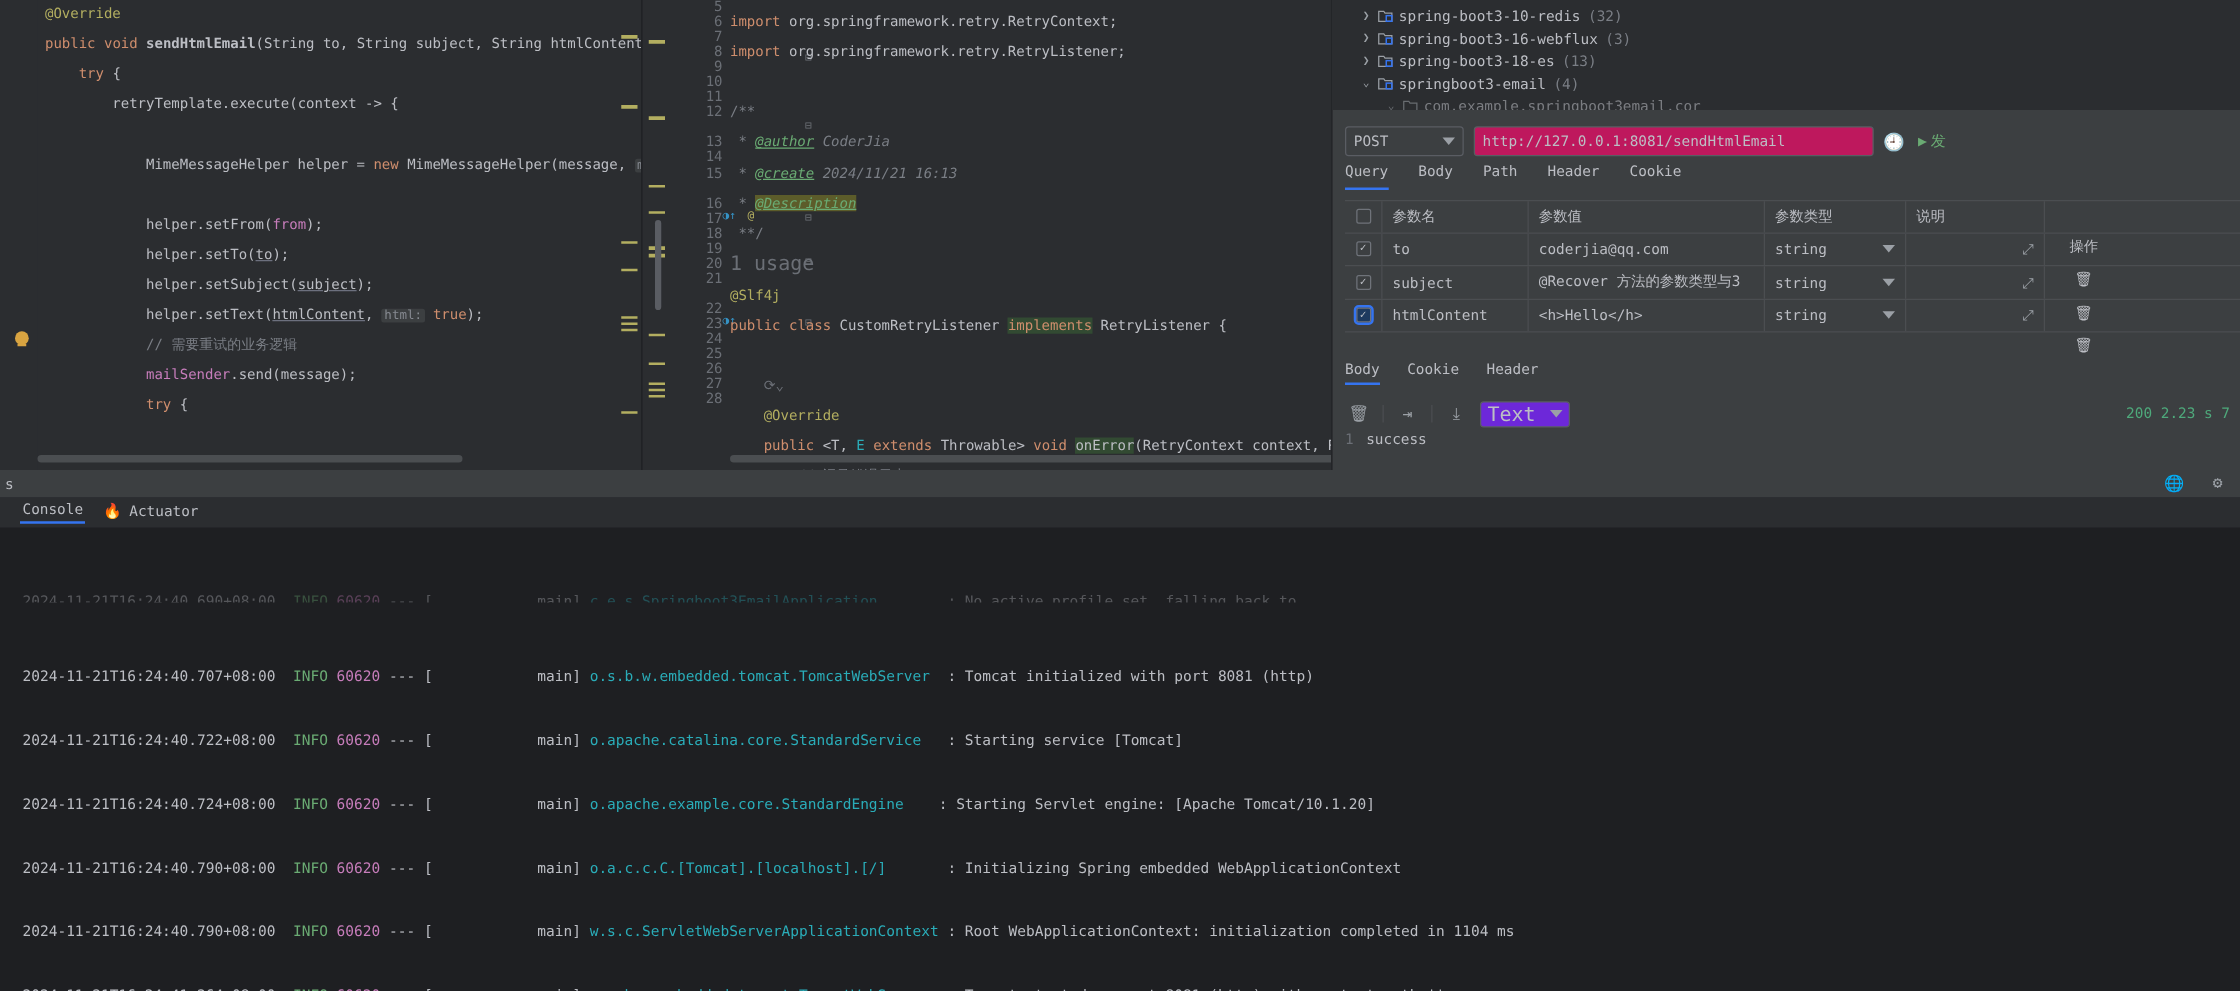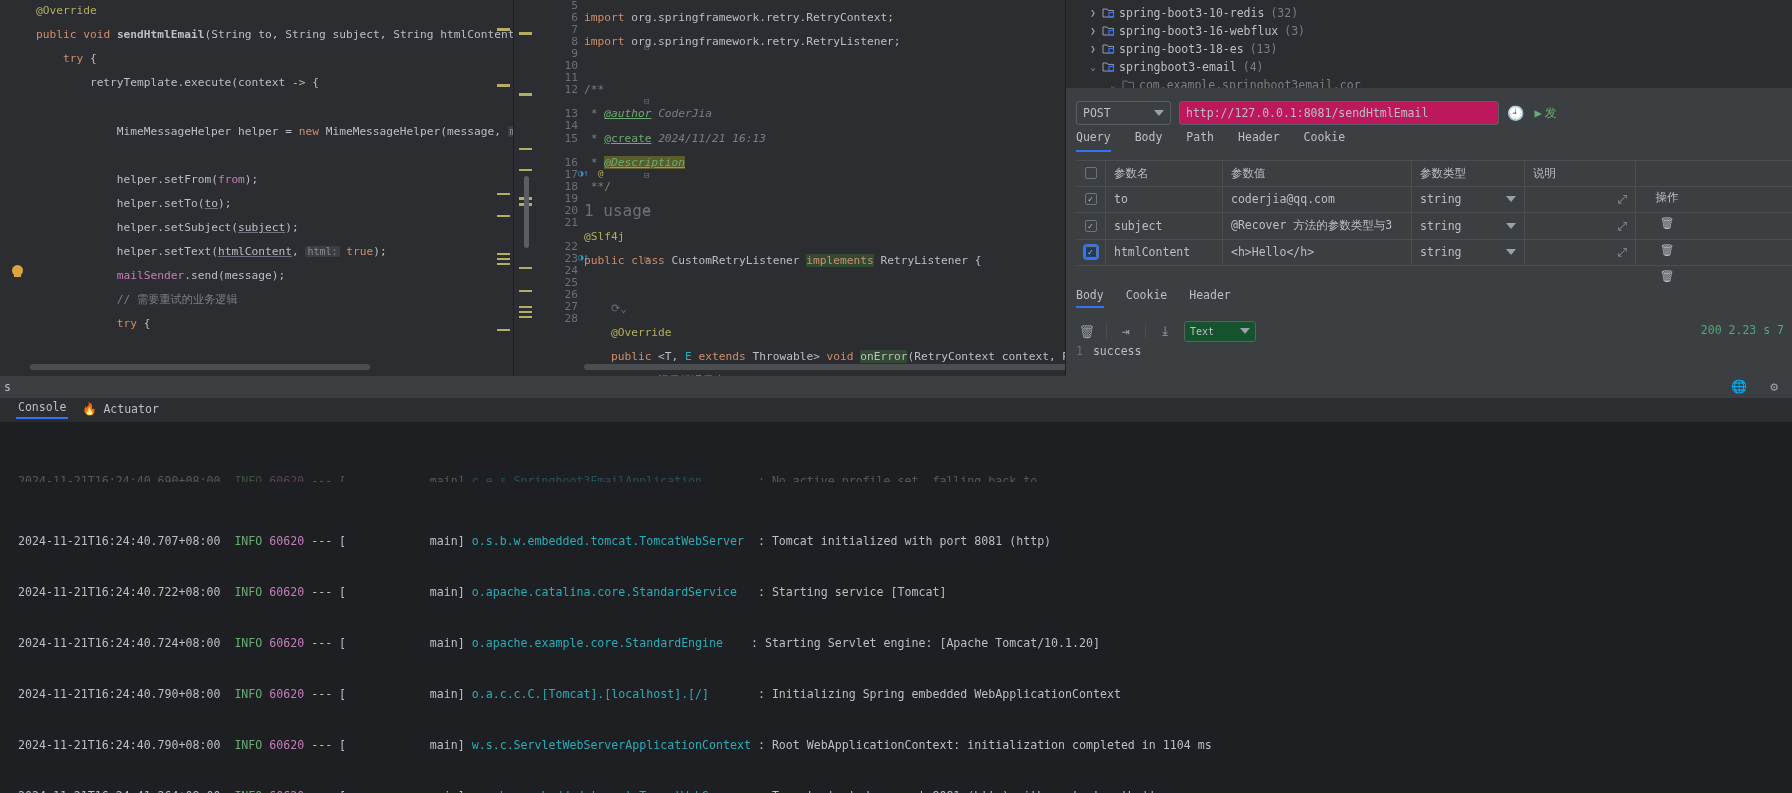--- a/index.html
+++ b/index.html
@@ -86,22 +86,22 @@
   .c-act  { width:62px; display:flex; align-items:center; justify-content:center; height:100%;margin-top:48px;}
   .chk { width:12px;height:12px;border:1px solid #6f737a;border-radius:2px;background:#3c3f41;
       display:flex;align-items:center;justify-content:center;font-size:9px;color:#bcbec4;}
   .chk.on::after{content:"\2713";}
   .chk-sel { outline:2px solid #3574f0; background:#1e3a5f;}
 
   .btabs { position:absolute; left:10px; top:288px; display:flex; gap:22px; font-size:11.5px; }
   .btoolbar { position:absolute; left:10px; top:318px; width:717px; height:26px; display:flex; align-items:center; gap:8px;}
   .tool-ic { width:22px;height:20px; display:flex;align-items:center;justify-content:center;color:#9ba0a6;font-size:13px;}
   .divid { width:1px;height:14px;background:#4b4e51;}
-  .fmt-sel { width:72px;height:21px;background:#14532d;border:1px solid #5a5d63;border-radius:3px;
-     display:flex;align-items:center;justify-content:space-between;padding:0 5px;color:#bcbec4;font-size:10px;}
+  .fmt-sel { width:72px;height:21px;background:#6d28d9;border:1px solid #5a5d63;border-radius:3px;
+     display:flex;align-items:center;justify-content:space-between;padding:0 5px;color:#bcbec4;font-size:16px;}
   .status-right { position:absolute; right:8px; top:323px; color:#4ea97b; font-size:11.5px;}
   .resp-body { position:absolute; left:10px; top:344px; font-size:11.5px; color:#bcbec4; display:flex; gap:10px;}
   .resp-no { color:#6b6f76; }
 
   
   .mid-strip { position:absolute; left:0; top:376px; width:1792px; height:22px; background:#3c3f41; }
   .mid-strip .lbl { position:absolute; left:0; top:4px; font-size:11.5px; color:#bcbec4; }
   .strip-ic { position:absolute; color:#9ba0a6; font-size:13px; top:3px;}
 
   
@@ -137,22 +137,22 @@
 <div class="ln"><span class="kw">public</span> <span class="kw">void</span> <span style="color:#bcbec4;font-weight:bold">sendHtmlEmail</span>(<span class="id">String</span> <span class="id">to</span>, <span class="id">String</span> <span class="id">subject</span>, <span class="id">String</span> <span class="id">htmlContent</span>) {</div>
 <div class="ln">    <span class="kw">try</span> {</div>
 <div class="ln">        <span class="id">retryTemplate</span>.<span class="id">execute</span>(<span class="id">context</span> -&gt; {</div>
 <div class="ln"> </div>
 <div class="ln">            <span class="id">MimeMessageHelper</span> <span class="id">helper</span> = <span class="kw">new</span> <span class="id">MimeMessageHelper</span>(<span class="id">message</span>, <span class="param-hint">multipart</span></div>
 <div class="ln"> </div>
 <div class="ln">            <span class="id">helper</span>.<span class="id">setFrom</span>(<span class="fld">from</span>);</div>
 <div class="ln">            <span class="id">helper</span>.<span class="id">setTo</span>(<span class="id ul">to</span>);</div>
 <div class="ln">            <span class="id">helper</span>.<span class="id">setSubject</span>(<span class="id ul">subject</span>);</div>
 <div class="ln">            <span class="id">helper</span>.<span class="id">setText</span>(<span class="id ul">htmlContent</span>, <span class="param-hint">html:</span> <span class="kw">true</span>);</div>
+<div class="ln"><span class="cmt">            // 需要重试的业务逻辑</span></div>
 <div class="ln">            <span class="fld">mailSender</span>.<span class="id">send</span>(<span class="id">message</span>);</div>
-<div class="ln"><span class="cmt">            // 需要重试的业务逻辑</span></div>
 <div class="ln">            <span class="kw">try</span> {</div>
 <div class="ln"> </div>
 
 
 
 
 
 
 
 
@@ -238,21 +238,21 @@
         <div class="fold-m" style="top:205px;">⊟</div>
         <div class="fold-m" style="top:254px;">⊟</div>
       </div>
 
       <div class="mid-code">
 <div class="ln"><span class="kw">import</span> <span class="id">org.springframework.retry.RetryContext</span>;</div>
 <div class="ln"><span class="kw">import</span> <span class="id">org.springframework.retry.RetryListener</span>;</div>
 <div class="ln"> </div>
 <div class="ln"><span class="cmt">/**</span></div>
 <div class="ln"><span class="cmt"> * <span class="str" style="font-style:italic;text-decoration:underline">@author</span> <span style="font-style:italic;color:#7a7e85">CoderJia</span></span></div>
-<div class="ln"><span class="cmt"> * <span class="str" style="text-decoration:underline">@create</span> <span style="font-style:italic;color:#7a7e85">2024/11/21 16:13</span></span></div>
+<div class="ln"><span class="cmt"> * <span class="str" style="font-style:italic;text-decoration:underline">@create</span> <span style="font-style:italic;color:#7a7e85">2024/11/21 16:13</span></span></div>
 <div class="ln"><span class="cmt"> * <span class="hl-olive" style="font-style:italic;color:#6aab73;text-decoration:underline">@Description</span></span></div>
 <div class="ln"><span class="cmt"> **/</span></div>
 <div class="ln"><span style="color:#6b6f76;font-size:16px">1 usage</span></div>
 <div class="ln"><span class="ann">@Slf4j</span></div>
 <div class="ln"><span class="kw">public</span> <span class="kw">class</span> <span class="id">CustomRetryListener</span> <span class="kw hl-green">implements</span> <span class="id">RetryListener</span> {</div>
 <div class="ln"> </div>
 <div class="ln"><span style="color:#6b6f76">    ⟳⌄</span></div>
 <div class="ln">    <span class="ann">@Override</span></div>
 <div class="ln">    <span class="kw">public</span> &lt;<span class="id">T</span>, <span class="id" style="color:#2aacb8">E</span> <span class="kw">extends</span> <span class="id">Throwable</span>&gt; <span class="kw">void</span> <span class="hl-green" style="color:#bcbec4">onError</span>(<span class="id">RetryContext</span> <span class="id">context</span>, <span class="id">RetryCall</span></div>
 <div class="ln"><span class="cmt">        // 记录错误日志</span></div>

